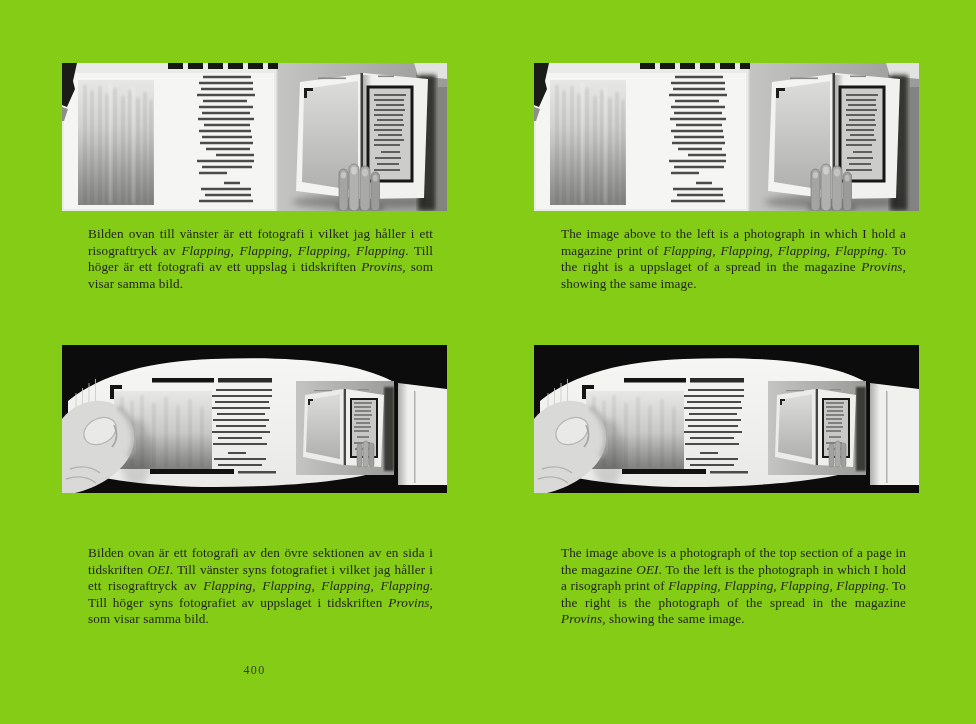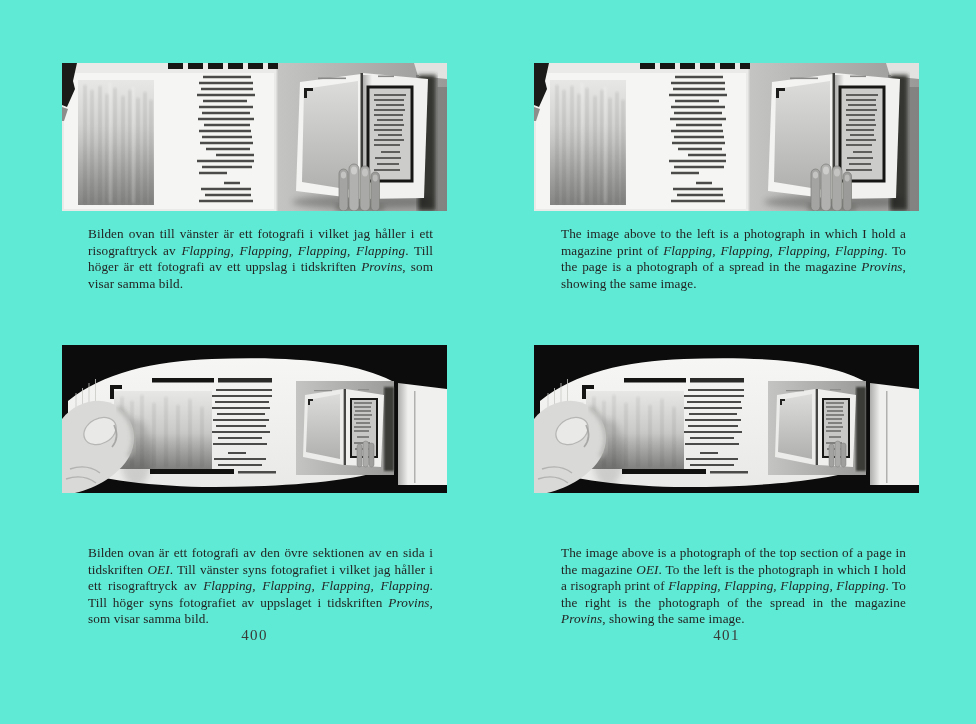--- a/index.html
+++ b/index.html
@@ -1,33 +1,33 @@
 <!DOCTYPE html>
 <html><head>
 <meta charset="utf-8">
 <style>
   html,body{margin:0;padding:0}
   body{width:976px;height:724px;background:#ffffff;font-family:"Liberation Serif",serif;color:#222}
-  .sheet{position:relative;width:976px;height:724px;overflow:hidden;background:#5eead4}
+  .sheet{position:relative;width:976px;height:724px;overflow:hidden;background:#84cc16}
   .page{position:absolute;top:0;width:488px;height:724px}
   .page.left{left:0}
   .page.right{left:488px}
   .fig{position:absolute;margin:0;width:385px;height:148px}
   .page.left .fig{left:62px}
   .page.right .fig{left:46px}
   .fig.top{top:63px}
   .fig.bottom{top:345px}
   .fig svg{display:block;width:100%;height:100%}
   .caption{position:absolute;width:345px;margin:0;font-size:13.2px;line-height:16.6px;text-align:justify;letter-spacing:.1px;color:#242424}
   .page.left .caption{left:88px}
   .page.right .caption{left:73px}
   .caption.top{top:226px}
   .caption.bottom{top:545px}
   .caption .i{font-style:italic}
-  .folio{position:absolute;top:627px;width:385px;text-align:center;font-size:15px;letter-spacing:1.4px;color:#3a3a38}
+  .folio{position:absolute;top:663px;width:385px;text-align:center;font-size:12px;letter-spacing:1.4px;color:#3a3a38}
   .page.left .folio{left:62px}
   .page.right .folio{left:46px}
 </style>
 </head>
 <body>
 
 <svg width="0" height="0" style="position:absolute" aria-hidden="true">
 <defs>
   <linearGradient id="gBlock" x1="0" y1="0" x2="0" y2="1">
     <stop offset="0" stop-color="#e7e7e5"></stop>
@@ -169,25 +169,24 @@
 
     <div class="folio">400</div>
   </section>
 
   <section class="page right">
     <figure class="fig top" aria-label="Black-and-white photograph pair: a risograph print of Flapping, Flapping, Flapping, Flapping beside an open spread of the magazine Provins held by a hand">
       <svg viewBox="0 0 385 148">
           <use href="#photoTop"></use>
         </svg>
     </figure>
-    <p class="caption top"><span>The image above to the left is a photograph in which I hold a magazine print of </span><span class="i">Flapping, Flapping, Flapping, Flapping</span><span>. To the page is a photograph of a spread in the magazine </span><span class="i">Provins</span><span>, showing the same image.</span></p>
+    <p class="caption top"><span>The image above to the left is a photograph in which I hold a magazine print of </span><span class="i">Flapping, Flapping, Flapping, Flapping</span><span>. To the right is a uppslaget of a spread in the magazine </span><span class="i">Provins</span><span>, showing the same image.</span></p>
 
     <figure class="fig bottom" aria-label="Black-and-white photograph of the top section of a page in the magazine OEI, held open by a thumb, reproducing both photographs">
       <svg viewBox="0 0 385 148">
           <use href="#photoBottom"></use>
         </svg>
     </figure>
     <p class="caption bottom"><span>The image above is a photograph of the top section of a page in the magazine </span><span class="i">OEI</span><span>. To the left is the photograph in which I hold a risograph print of </span><span class="i">Flapping, Flapping, Flapping, Flapping</span><span>. To the right is the photograph of the spread in the magazine </span><span class="i">Provins</span><span>, showing the same image.</span></p>
 
-    <div class="folio">401</div>
   </section>
 
 </div>
 
 </body></html>

